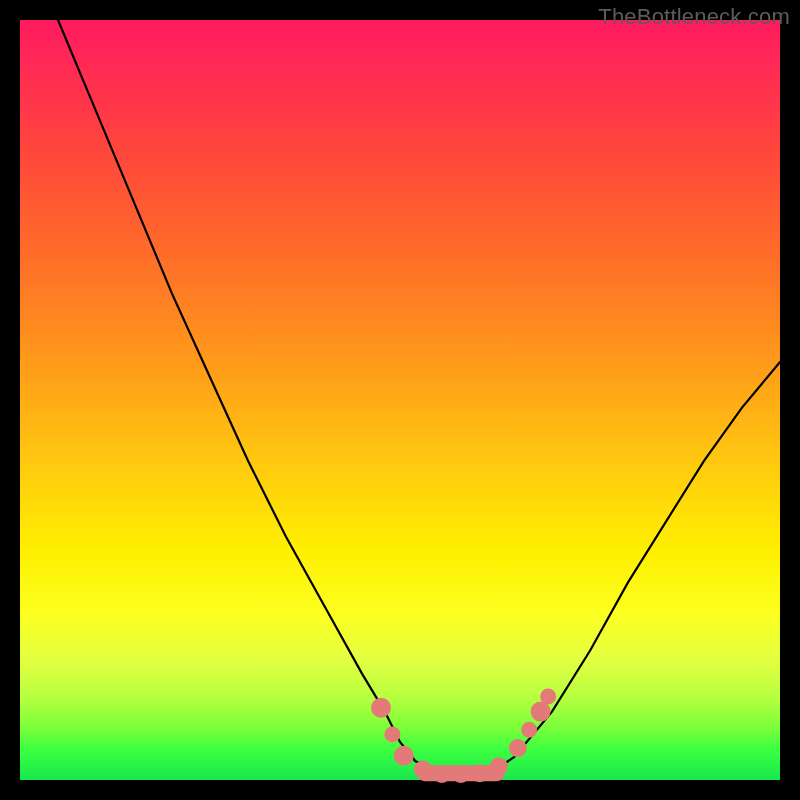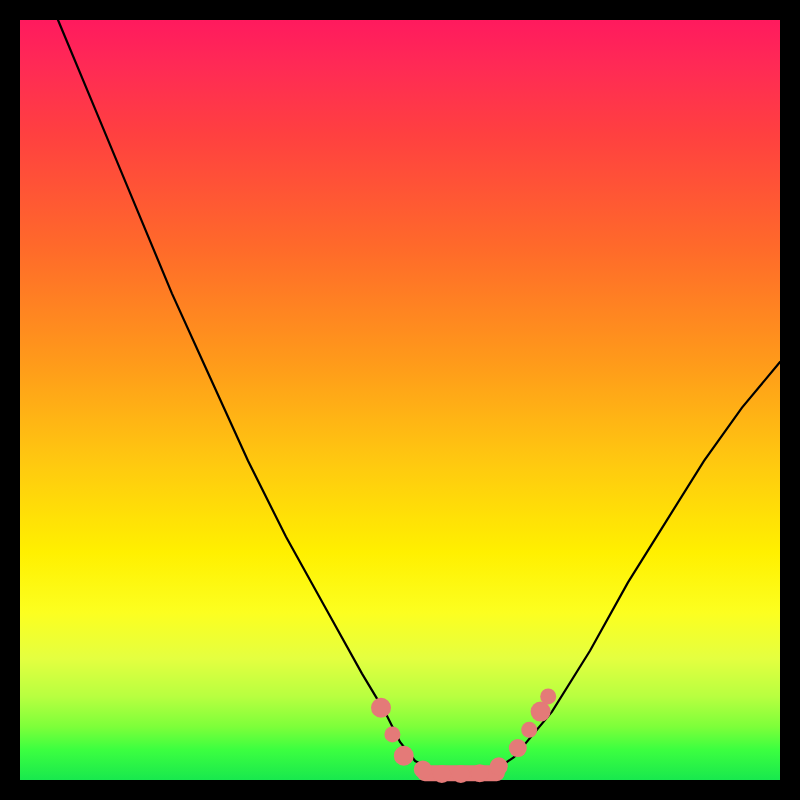--- a/index.html
+++ b/index.html
@@ -85,14 +85,15 @@
           <circle cx="478.8" cy="746.3" r="9" fill="#e47a78"></circle>
           <circle cx="497.8" cy="728.1" r="9" fill="#e47a78"></circle>
           <circle cx="509.2" cy="709.8" r="8" fill="#e47a78"></circle>
           <circle cx="520.6" cy="691.6" r="10" fill="#e47a78"></circle>
           <circle cx="528.2" cy="676.4" r="8" fill="#e47a78"></circle>
         </g>
     </svg>
 
   </div>
 
+  <div class="watermark">TheBottleneck.com</div>
 
 </div>
 
 </body></html>

